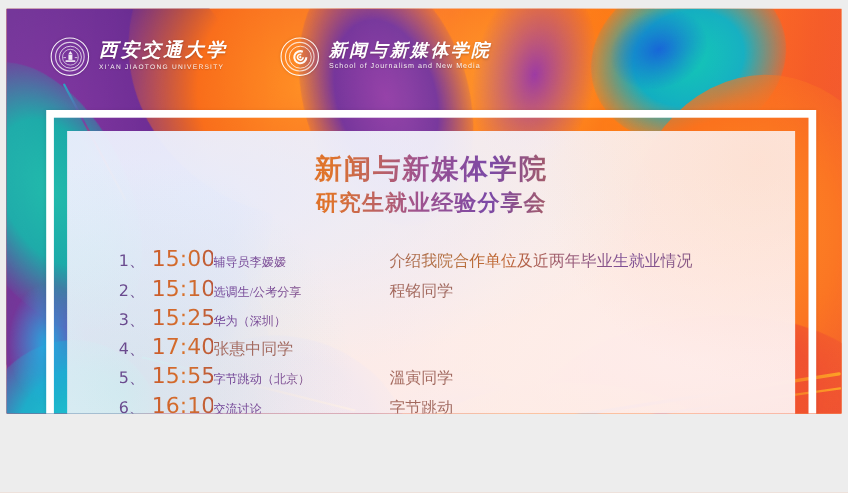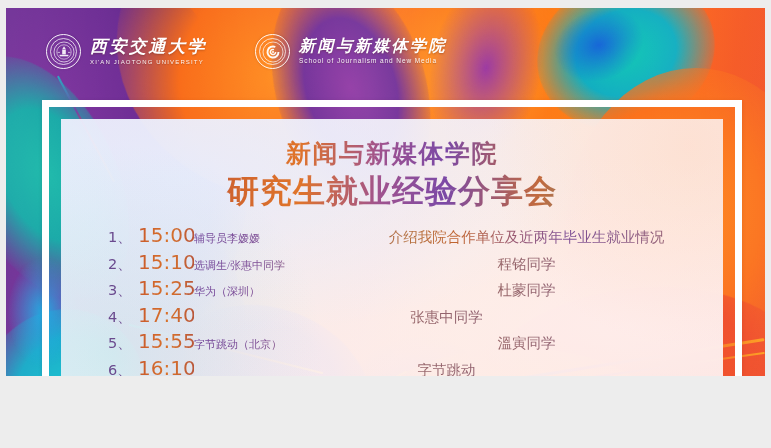--- a/index.html
+++ b/index.html
@@ -265,21 +265,21 @@
       #7b49a6 58%,
       #c26a3d 72%,
       #5a9aa0 86%,
       #7f5fae 100%);
     -webkit-background-clip:text;
     background-clip:text;
     color:transparent;
     -webkit-text-fill-color:transparent;
   }
   .title-line.l1{font-size:25px;}
-  .title-line.l2{font-size:32px;margin-top:2px;letter-spacing:1px;}
+  .title-line.l2{font-size:20px;margin-top:2px;letter-spacing:1px;}
 
   .agenda{
     position:absolute;left:47px;right:24px;top:104px;
   }
   .row{
     display:flex;align-items:baseline;
     height:26.5px;
   }
   .c-idx{
     width:30px;flex:none;
@@ -304,21 +304,20 @@
     white-space:nowrap;
   }
   .c-speaker{
     flex:1;
     font-size:14.5px;
     font-family:Liberation Sans, sans-serif;
     background-image:linear-gradient(94deg,#a4685c 0%,#9d6a63 30%,#8d5f72 62%,#7b5680 100%);
     -webkit-background-clip:text;background-clip:text;
     color:transparent;-webkit-text-fill-color:transparent;
     white-space:nowrap;
-    text-align:center;
   }
   .row.first .c-speaker{
     background-image:linear-gradient(95deg,
       #a96a55 0%,#b4703f 16%,#c0642f 30%,#9a5a72 46%,
       #7e4f96 62%,#8a5a86 78%,#9a6366 100%);
     -webkit-background-clip:text;background-clip:text;
   }
 </style>
 </head>
 <body>
@@ -407,47 +406,47 @@
             <div class="row first">
               <span class="c-idx">1、</span>
               <span class="c-time">15:00</span>
               <span class="c-topic">辅导员李嫒嫒</span>
               <span class="c-speaker">介绍我院合作单位及近两年毕业生就业情况</span>
             </div>
 
             <div class="row">
               <span class="c-idx">2、</span>
               <span class="c-time">15:10</span>
-              <span class="c-topic">选调生/张惠中同学</span>
+              <span class="c-topic">选调生/公考分享</span>
               <span class="c-speaker">程铭同学</span>
             </div>
 
             <div class="row">
               <span class="c-idx">3、</span>
               <span class="c-time">15:25</span>
               <span class="c-topic">华为（深圳）</span>
-              <span class="c-speaker">杜蒙同学</span>
             </div>
 
             <div class="row">
               <span class="c-idx">4、</span>
               <span class="c-time">17:40</span>
               <span class="c-speaker">张惠中同学</span>
             </div>
 
             <div class="row">
               <span class="c-idx">5、</span>
               <span class="c-time">15:55</span>
               <span class="c-topic">字节跳动（北京）</span>
               <span class="c-speaker">溫寅同学</span>
             </div>
 
             <div class="row">
               <span class="c-idx">6、</span>
               <span class="c-time">16:10</span>
+              <span class="c-topic">交流讨论</span>
               <span class="c-speaker">字节跳动</span>
             </div>
 
           </div>
 
         </div>
       </div>
     </div>
 
   </div>

